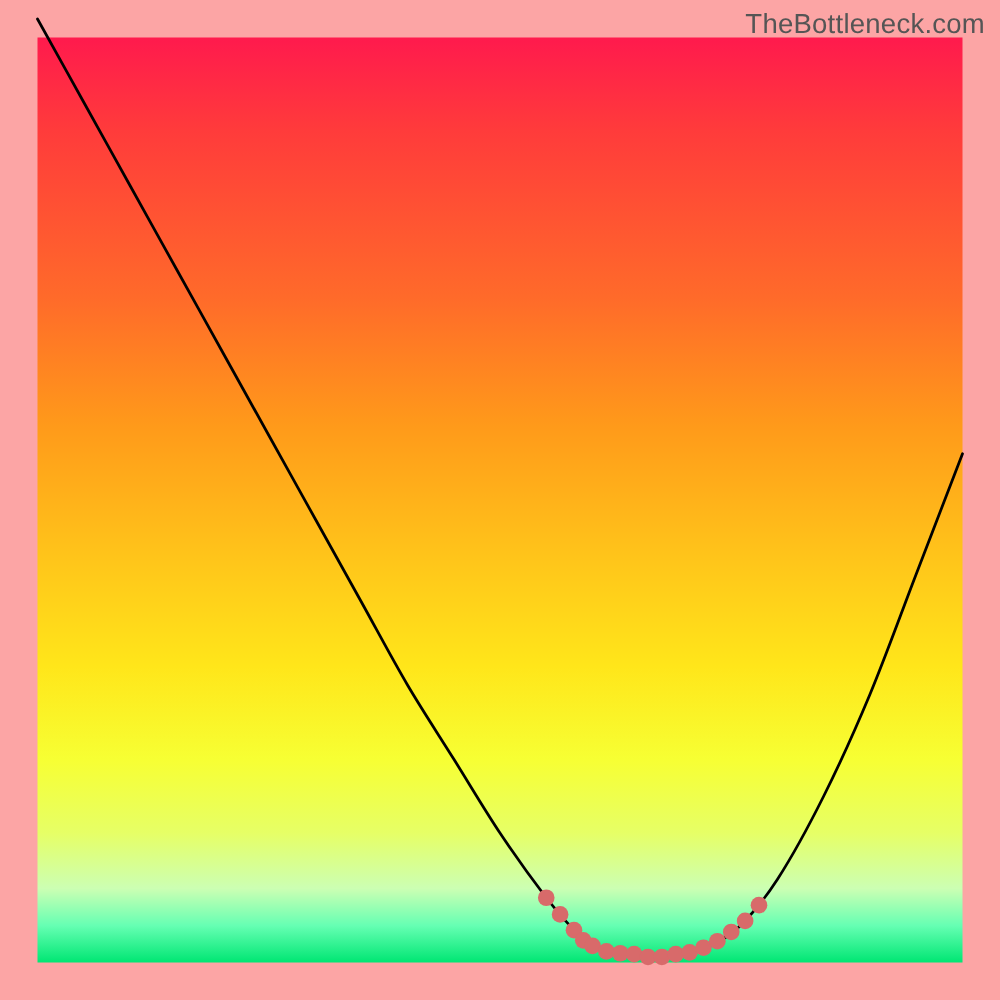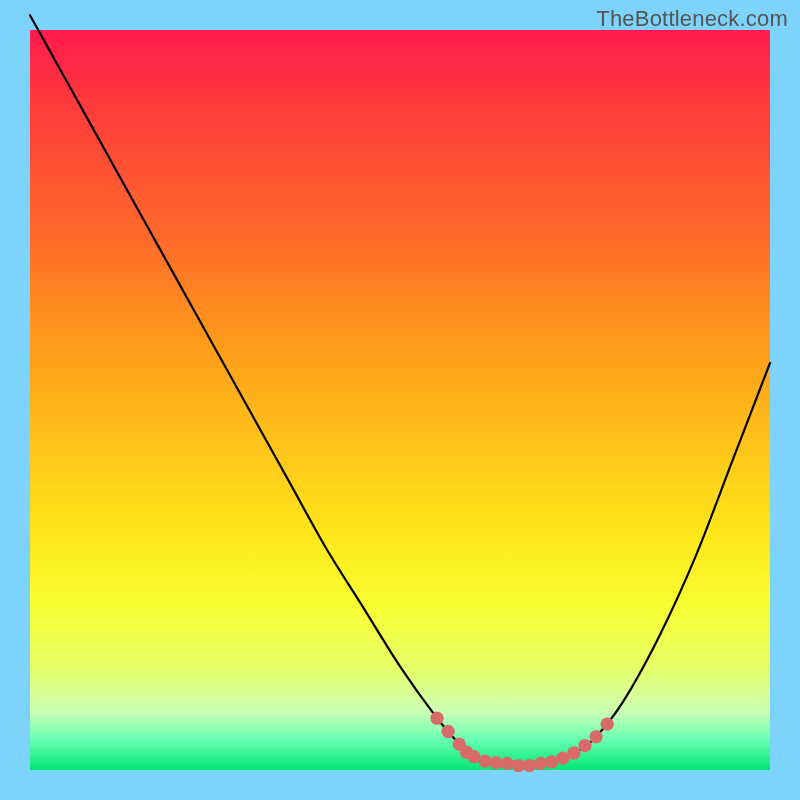--- a/index.html
+++ b/index.html
@@ -10,21 +10,21 @@
     background: #000;
     overflow: hidden;
     font-family: Arial, Helvetica, sans-serif;
   }
   .frame {
     position: absolute;
     left: 0;
     top: 0;
     width: 800px;
     height: 800px;
-    background: #7dd3fc;
+    background: #fca5a5;
   }
   .plot-area {
     position: absolute;
     left: 30px;
     top: 30px;
     width: 740px;
     height: 740px;
     background: linear-gradient(to bottom,
       #ff1a4d 0%,
       #ff3b3b 10%,

